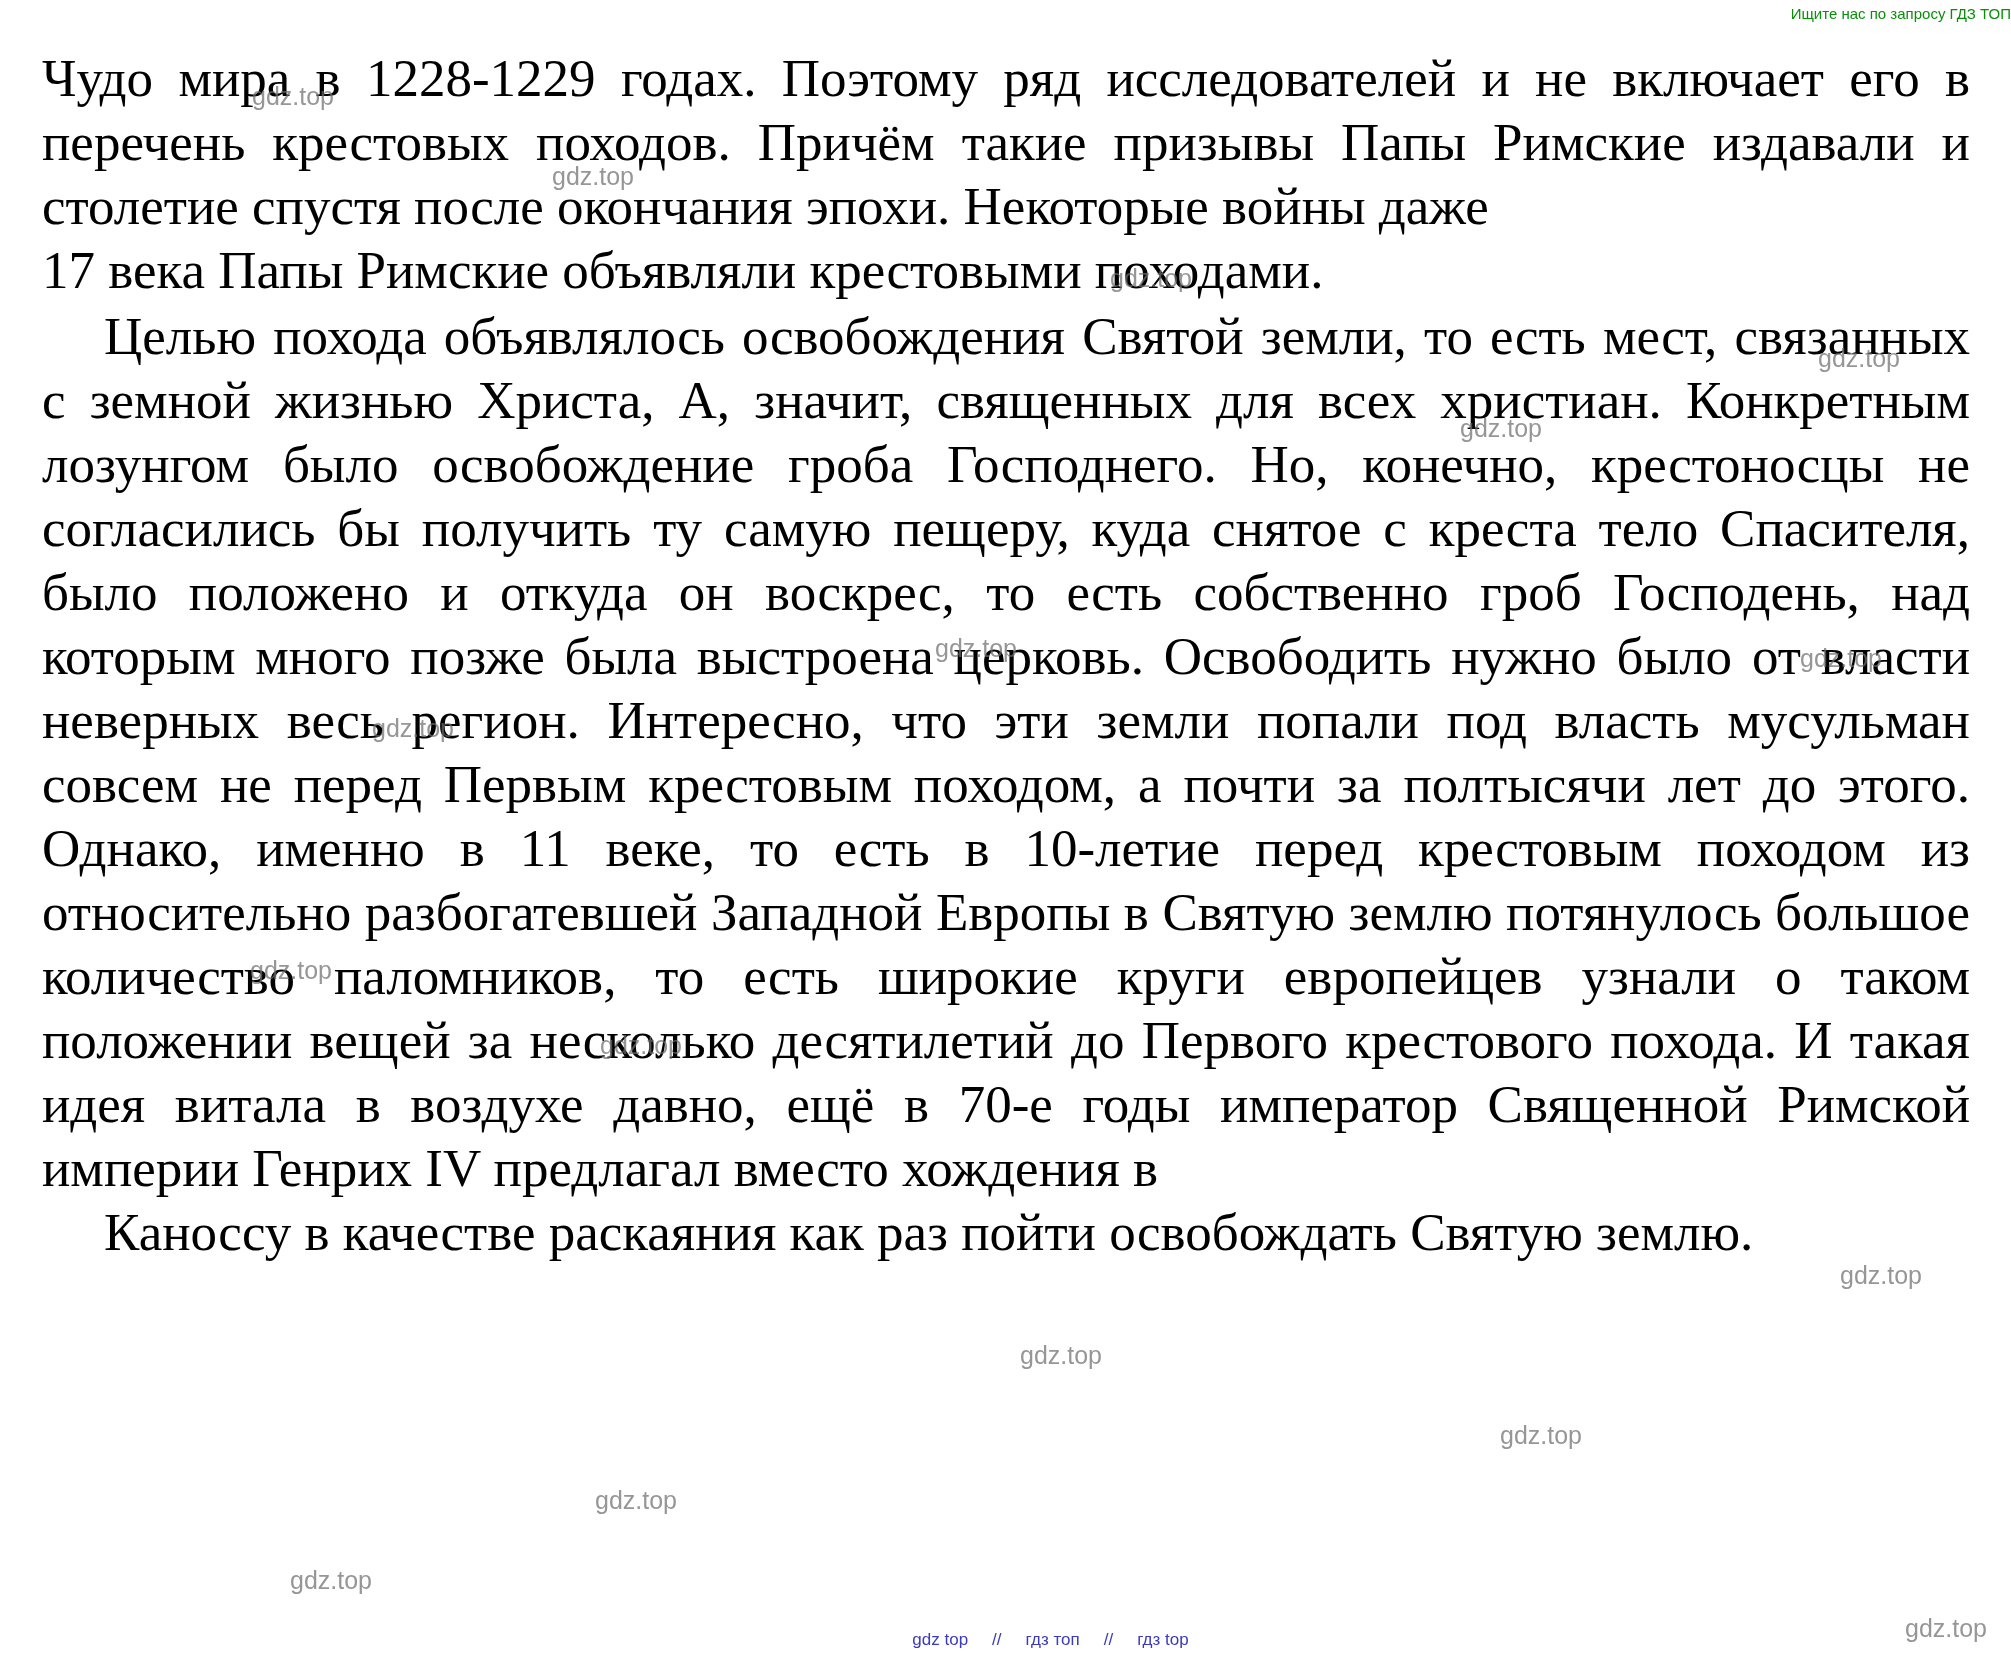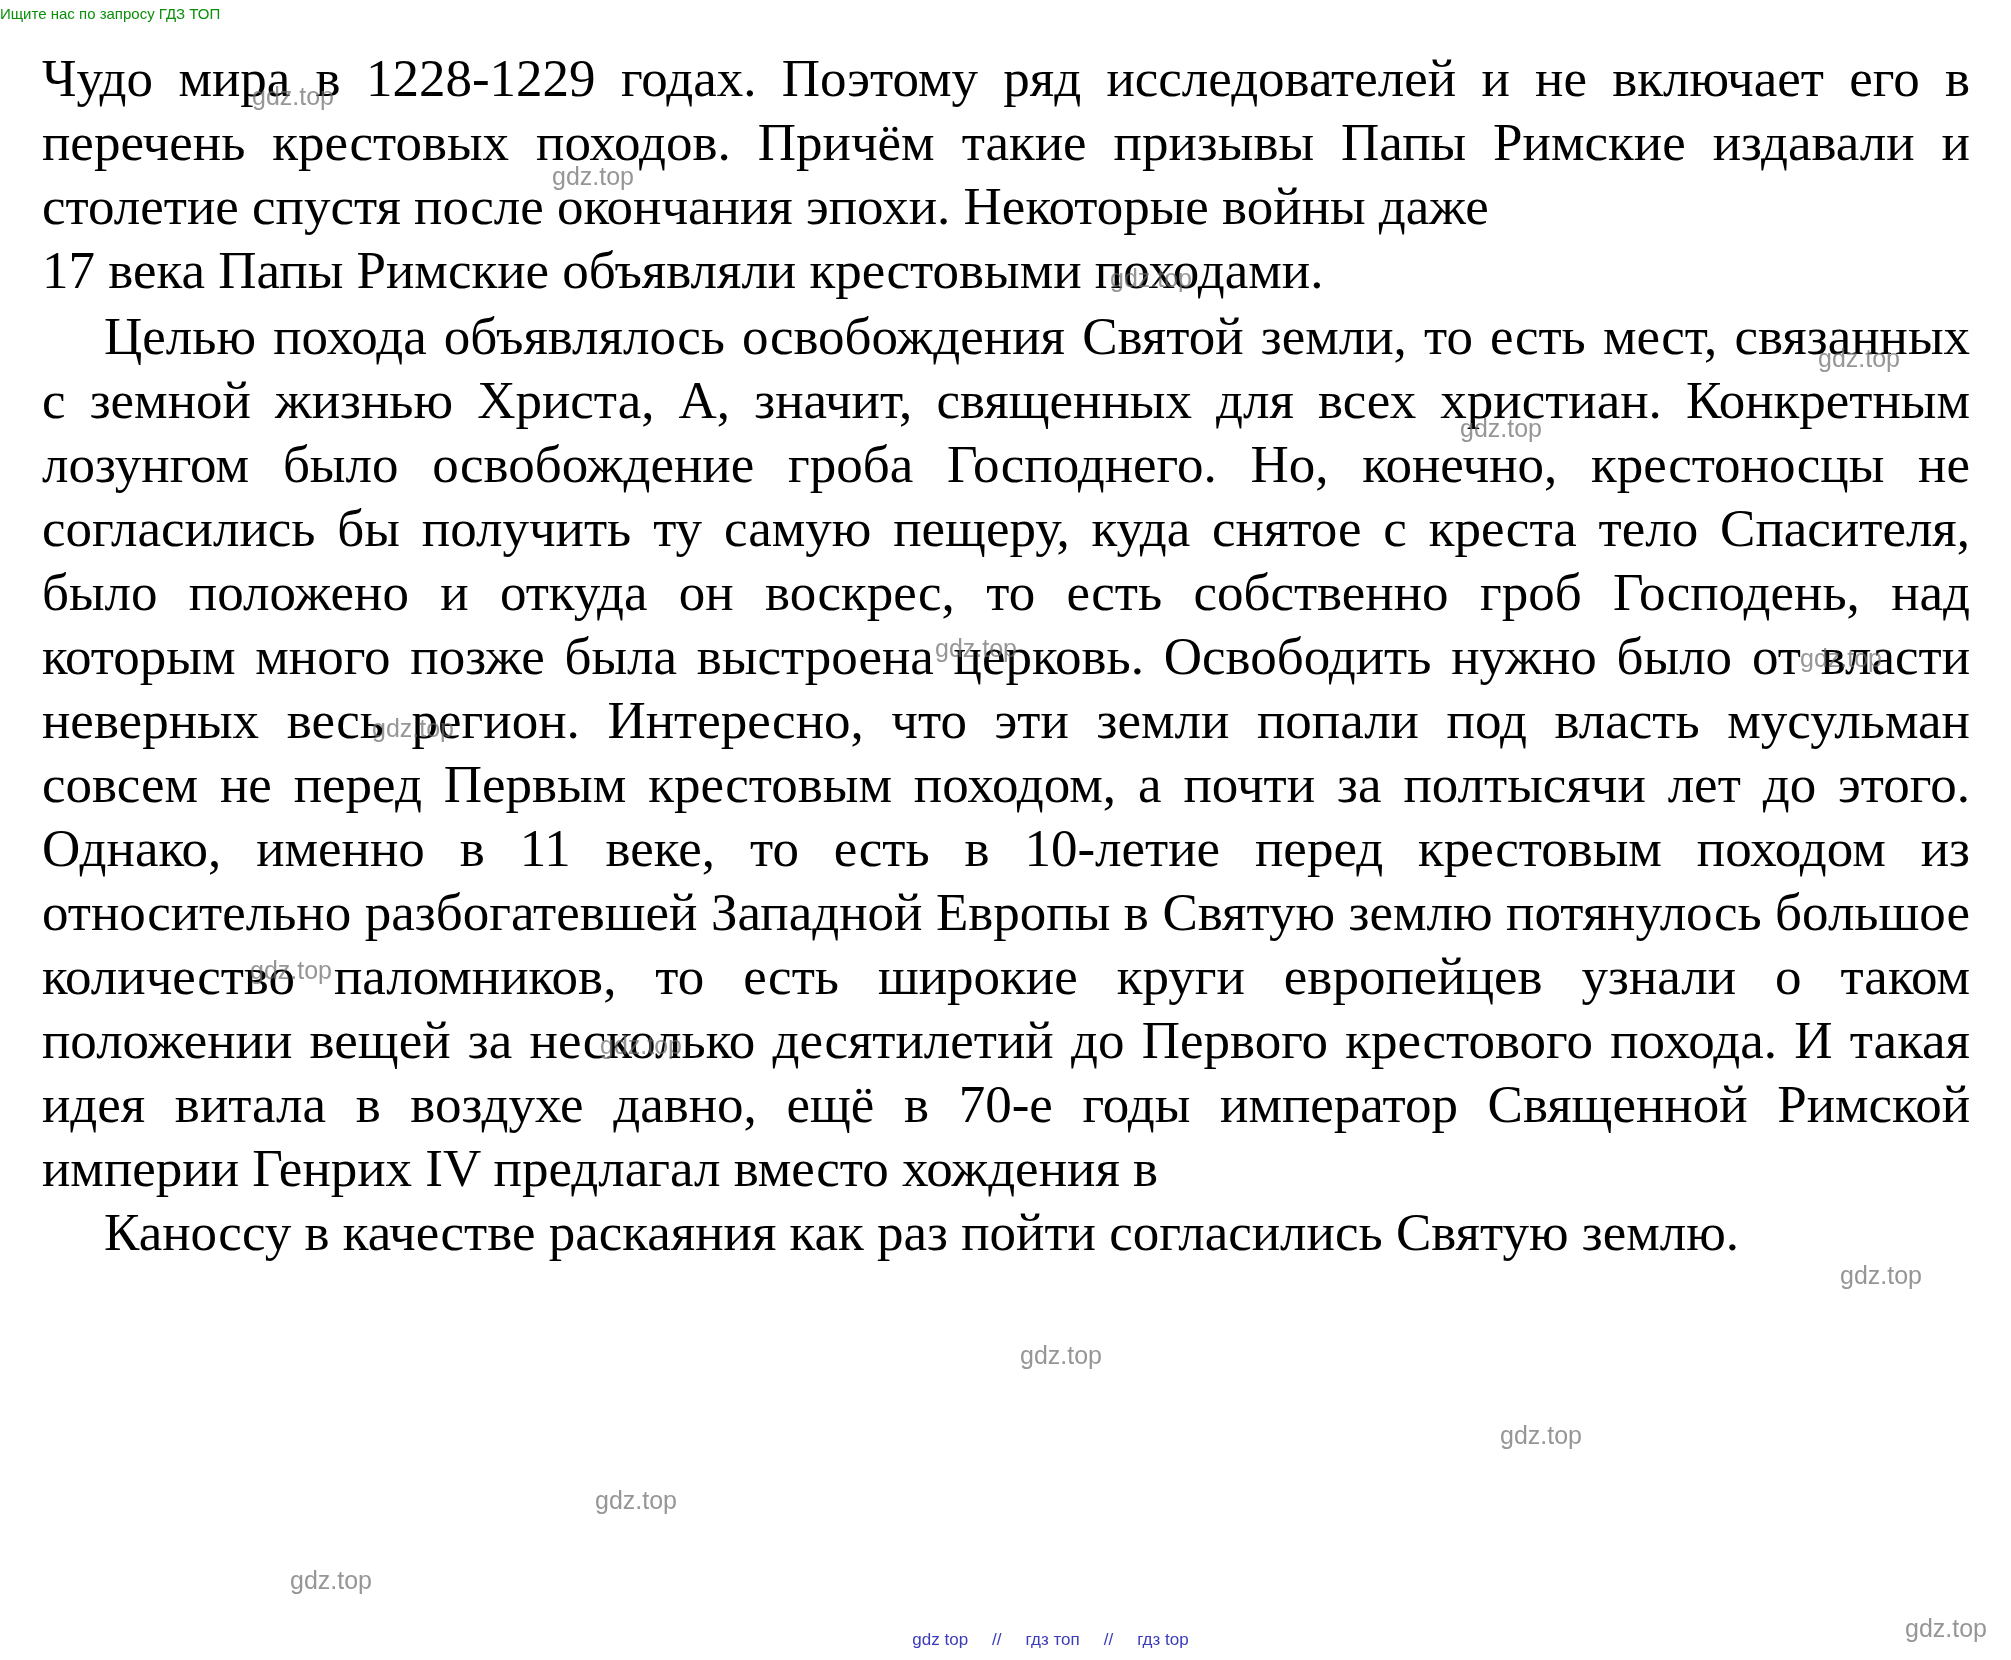--- a/index.html
+++ b/index.html
@@ -17,21 +17,21 @@
 
   
   .top-banner {
     position: absolute;
     top: 0;
     left: 0;
     width: 100%;
     height: 26px;
     display: flex;
     align-items: center;
-    justify-content: flex-start;
+    justify-content: flex-end;
   }
   .top-banner-text {
     font-family: "Liberation Sans", sans-serif;
     font-size: 15px;
     color: #0a8f0a;
     white-space: nowrap;
   }
 
   
   .page {
@@ -112,21 +112,21 @@
 
   <div class="doc">
 
     <p class="para">
       <span>Чудо мира в 1228-1229 годах. Поэтому ряд исследователей и не включает его в перечень крестовых походов. Причём такие призывы Папы Римские издавали и столетие спустя после окончания эпохи. Некоторые войны даже</span>
       <span class="lastline">17 века Папы Римские объявляли крестовыми походами.</span>
     </p>
 
     <p class="para first-indent">
       <span>Целью похода объявлялось освобождения Святой земли, то есть мест, связанных с земной жизнью Христа, А, значит, священных для всех христиан. Конкретным лозунгом было освобождение гроба Господнего. Но, конечно, крестоносцы не согласились бы получить ту самую пещеру,  куда снятое с креста тело Спасителя, было положено и откуда он воскрес, то есть собственно гроб Господень, над которым много позже была выстроена церковь. Освободить нужно было от власти неверных весь регион. Интересно, что эти земли попали под власть мусульман совсем не перед Первым крестовым походом, а почти за полтысячи лет до этого. Однако, именно в 11 веке, то есть в 10-летие перед крестовым походом   из относительно разбогатевшей Западной Европы в Святую землю потянулось большое количество паломников, то есть широкие круги европейцев узнали о таком положении вещей за несколько десятилетий до Первого крестового похода. И такая идея витала в воздухе давно, ещё в 70-е годы император Священной Римской империи Генрих IV предлагал вместо хождения в</span>
-      <span class="lastline">Каноссу в качестве раскаяния как раз пойти согласились Святую землю.</span>
+      <span class="lastline">Каноссу в качестве раскаяния как раз пойти освобождать Святую землю.</span>
     </p>
 
   </div>
 
   <div id="watermark-layer">
       <span class="wm" style="left: 252px; top: 36px; color: rgb(110, 110, 110);">gdz.top</span>
       <span class="wm" style="left: 552px; top: 116px; color: rgb(110, 110, 110);">gdz.top</span>
       <span class="wm" style="left: 1110px; top: 218px; color: rgb(110, 110, 110);">gdz.top</span>
       <span class="wm" style="left: 1818px; top: 298px; color: rgb(110, 110, 110);">gdz.top</span>
       <span class="wm" style="left: 1460px; top: 368px; color: rgb(110, 110, 110);">gdz.top</span>

